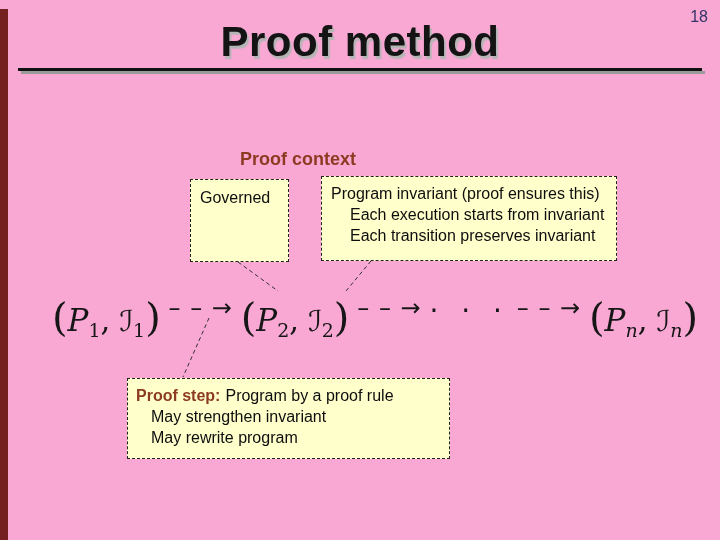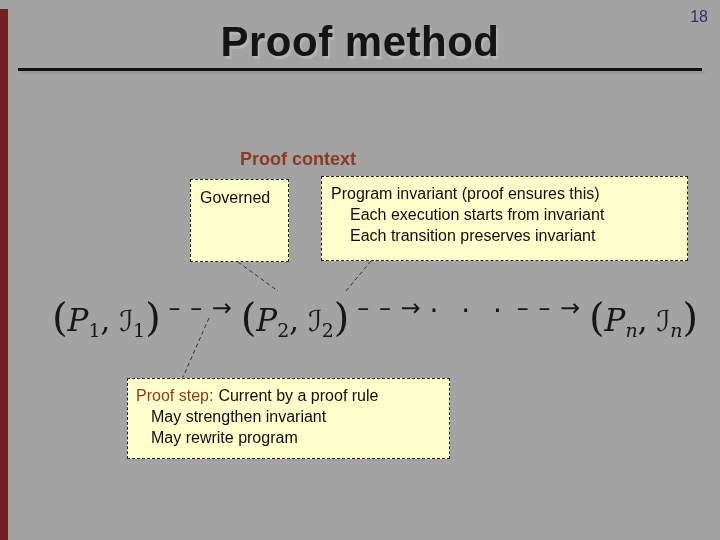--- a/index.html
+++ b/index.html
@@ -1,21 +1,21 @@
 <!DOCTYPE html>
 <html style="--accent-bar: #742021; --heading-red: #8c3b22; --page-num: #333366; --box-fill: #ffffcc; --box-border: #222222;"><head>
 <meta charset="utf-8">
 <style>
   :root{
     --accent-bar:#742021; --heading-red:#8c3b22; --page-num:#333366;
     --box-fill:#ffffcc; --box-border:#222222;
   }
   html,body{margin:0;padding:0;background:#fff;}
   .slide{
-    position:relative;width:720px;height:540px;background:#a3a3a3;
+    position:relative;width:720px;height:540px;background:#f9a8d4;
     overflow:hidden;font-family:"Liberation Sans",sans-serif;color:#111;
   }
   .accent-bar{position:absolute;left:0;top:9px;width:8px;height:531px;background:var(--accent-bar);}
   .page-number{position:absolute;top:8px;right:12px;font-size:16px;color:var(--page-num);}
   .slide-title{
     position:absolute;left:0;top:20px;width:720px;text-align:center;
     font-size:42px;font-weight:bold;line-height:44px;color:#141414;
     text-shadow:2px 3px 1px #b5b5b5;letter-spacing:0.5px;
   }
   .title-rule{
@@ -24,25 +24,25 @@
   }
   .context-heading{
     position:absolute;left:240px;top:149px;font-size:18px;font-weight:bold;
     color:var(--heading-red);
   }
   .note-box{
     position:absolute;background:var(--box-fill);border:1px dashed var(--box-border);
     box-sizing:border-box;font-size:16px;line-height:21px;color:#0e0e0e;
   }
   .current-box{left:190px;top:179px;width:99px;height:83px;padding:7px 6px 0 9px;}
-  .invariant-box{left:321px;top:176px;width:367px;height:85px;padding:6px 6px 0 9px;}
+  .invariant-box{left:321px;top:176px;width:296px;height:85px;padding:6px 6px 0 9px;}
   .step-box{left:127px;top:378px;width:323px;height:81px;padding:6px 6px 0 8px;}
   .indent{padding-left:19px;}
   .step-indent{padding-left:15px;}
-  .step-label{font-weight:normal;color:var(--heading-red);}
+  .step-label{font-weight:bold;color:var(--heading-red);}
   .step-intro{margin-left:5px;}
   .formula{
     position:absolute;left:52px;top:286px;width:646px;
     display:flex;justify-content:space-between;align-items:flex-start;
     font-family:"DejaVu Serif",serif;white-space:nowrap;color:#161616;margin-top:8px;
   }
   .fgroup{white-space:nowrap;}
   .paren{font-size:40px;}
   .mvar{font-style:italic;font-size:31px;}
   .mcal{font-size:29px;font-family:"DejaVu Sans","DejaVu Serif",serif;}
@@ -92,19 +92,19 @@
   </div>
 
   <svg class="connectors" width="720" height="540">
     <line x1="238" y1="262" x2="278" y2="291" stroke="#333" stroke-width="1" stroke-dasharray="4 3"></line>
     <line x1="371" y1="261" x2="346" y2="291" stroke="#333" stroke-width="1" stroke-dasharray="4 3"></line>
     <line x1="209" y1="318" x2="183" y2="377" stroke="#333" stroke-width="1" stroke-dasharray="4 3"></line>
   </svg>
 
   <div class="note-box step-box">
     <div>
-      <span class="step-label">Proof step:</span><span class="step-intro">Current by a proof rule</span>
+      <span class="step-label">Proof step:</span><span class="step-intro">Program by a proof rule</span>
     </div>
     <div class="step-indent">May strengthen invariant</div>
     <div class="step-indent">May rewrite program</div>
   </div>
 
 </div>
 
 </body></html>

